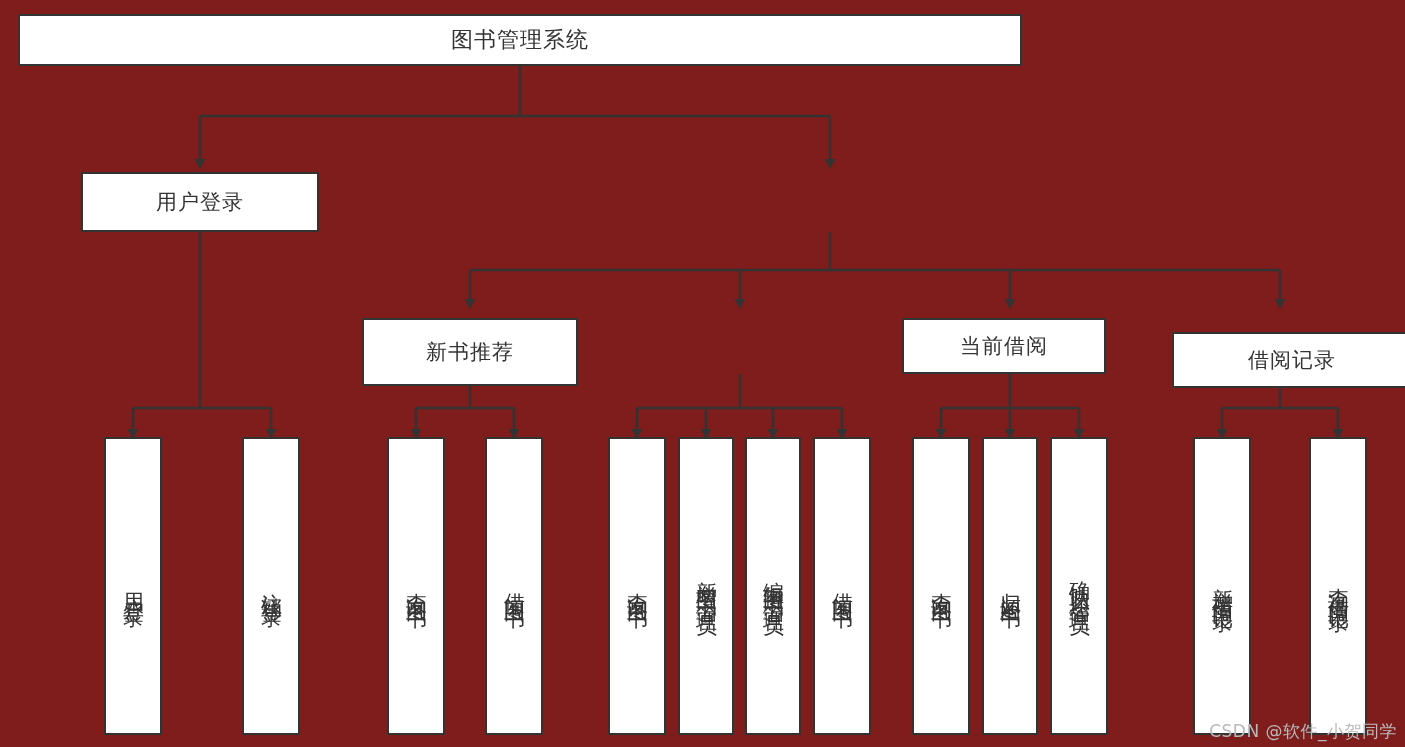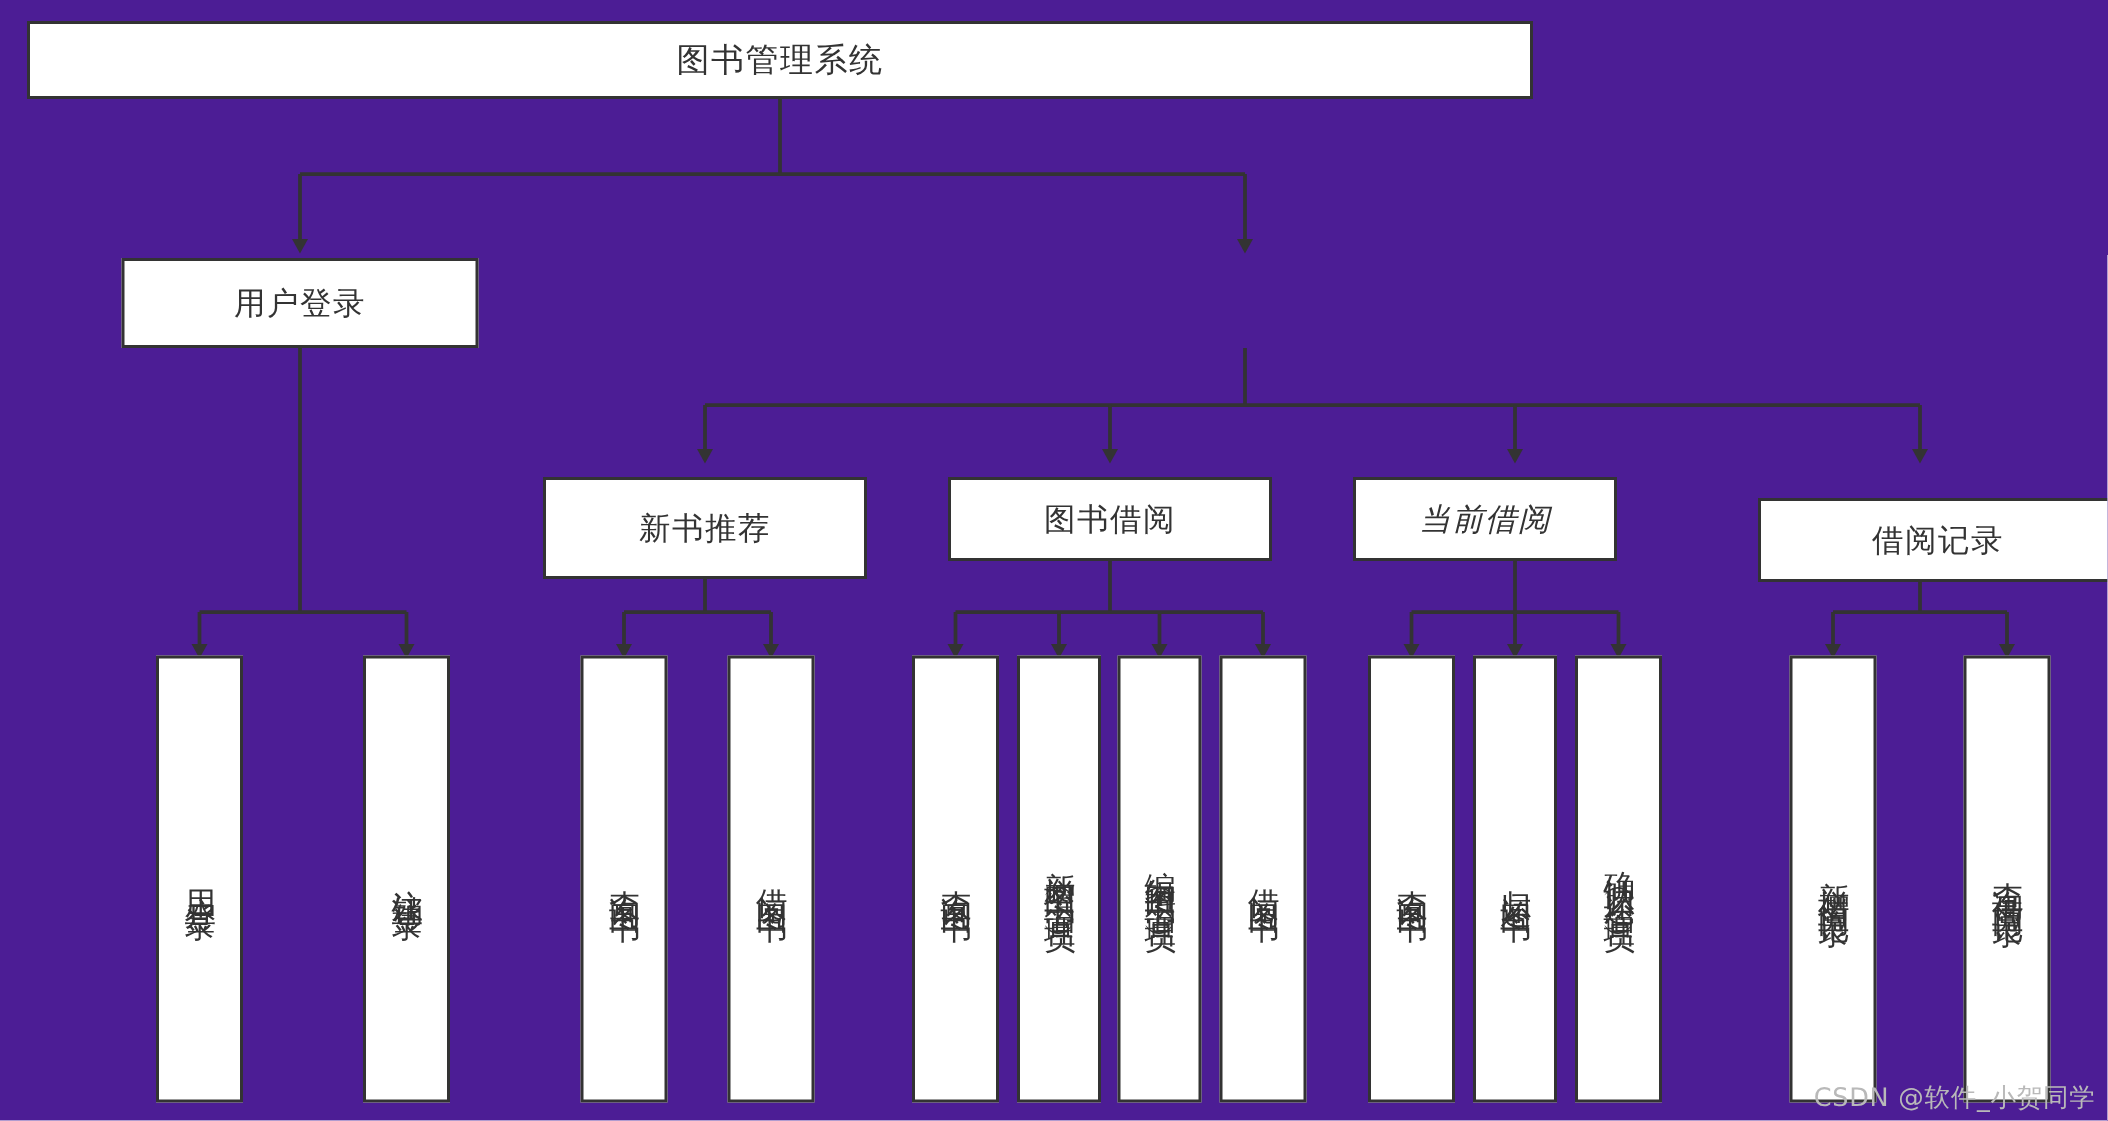--- a/index.html
+++ b/index.html
@@ -8,21 +8,21 @@
     padding: 0;
     background: #ffffff;
   }
   body {
     font-family: "DejaVu Sans", "Liberation Sans", sans-serif;
   }
   #canvas {
     position: relative;
     width: 1405px;
     height: 747px;
-    background: #4c1d95;
+    background: #7f1d1d;
     overflow: hidden;
   }
   svg.wires {
     position: absolute;
     left: 0;
     top: 0;
     width: 1405px;
     height: 747px;
     pointer-events: none;
   }
@@ -122,24 +122,21 @@
     <span>图书管理系统</span>
   </div>
 
   <div class="node h" style="left:81px; top:172px; width:238px; height:60px;">
     <span>用户登录</span>
   </div>
 
   <div class="node h" style="left:362px; top:318px; width:216px; height:68px;">
     <span>新书推荐</span>
   </div>
-  <div class="node h" style="left:632px; top:318px; width:216px; height:56px;">
-    <span>图书借阅</span>
-  </div>
-  <div class="node h" style="left:902px; top:318px; width:176px; height:56px;font-style:italic;">
+  <div class="node h" style="left:902px; top:318px; width:204px; height:56px;">
     <span>当前借阅</span>
   </div>
   <div class="node h" style="left:1172px; top:318px; width:240px; height:56px;margin-top:14px;">
     <span>借阅记录</span>
   </div>
 
   <div class="node v" style="left:104px; top:437px; width:58px; height:298px;">
     <span class="vtxt">用户登录</span>
   </div>
   <div class="node v" style="left:242px; top:437px; width:58px; height:298px;">

